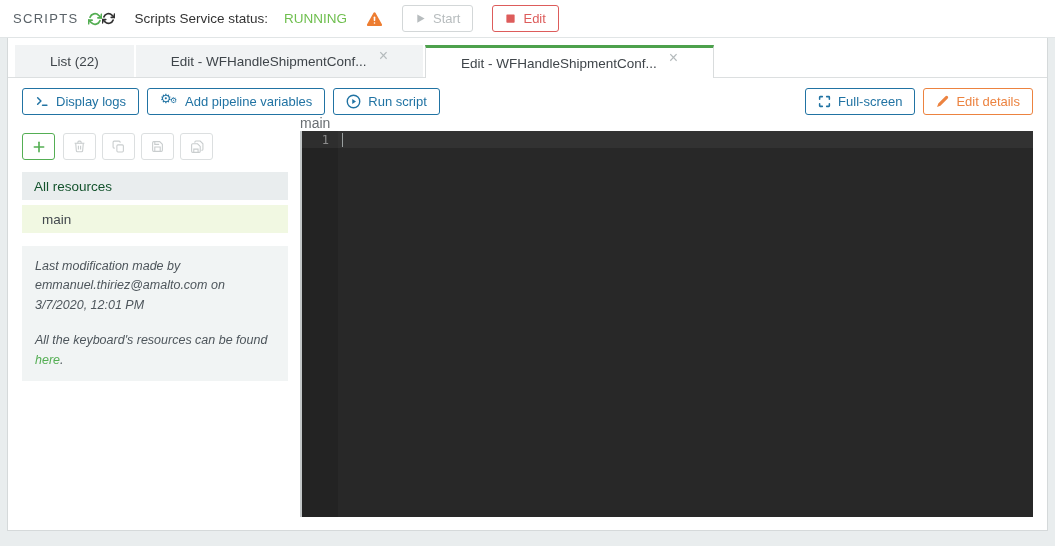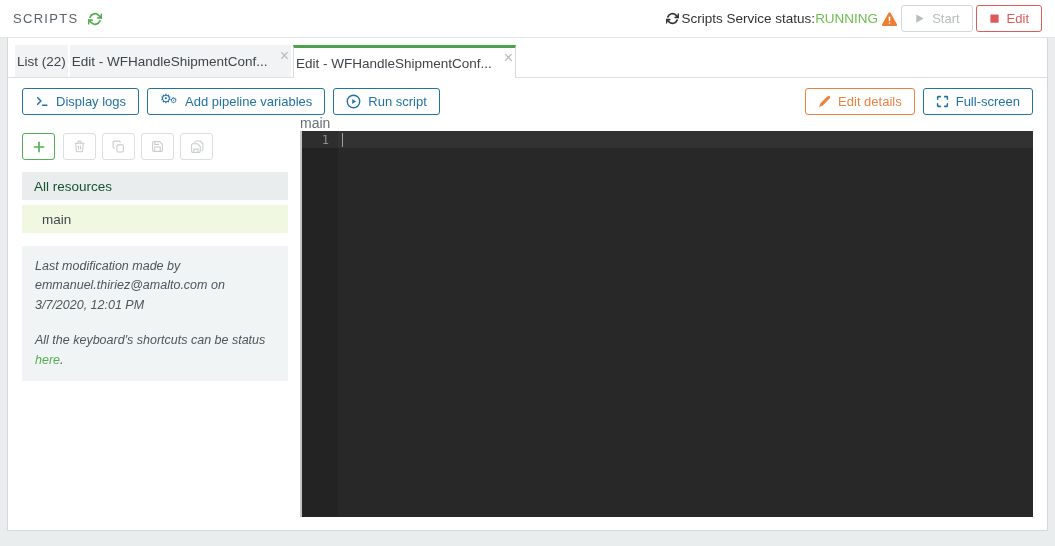--- a/index.html
+++ b/index.html
@@ -8,49 +8,49 @@
     font-family:"Liberation Sans", sans-serif;
     background:#e9edee;
     position:relative;
     overflow:hidden;
     color:#333;
   }
   
   .topbar {
     position:absolute; top:0; left:0; right:0; height:38px;
     background:#fff; border-bottom:1px solid #e1e5e6;
-    display:flex; align-items:center; justify-content:space-between;
+    display:flex; align-items:center; 
     padding:0 13px;
   }
   .topbar-left { display:flex; align-items:center; gap:10px; }
   .app-title { font-size:13px; letter-spacing:1.3px; color:#5a6268; }
   .icon { display:inline-flex; align-items:center; justify-content:center; }
   .green { color:#54ae53; }
-  .topbar-right { display:flex; align-items:center; gap:3px; font-size:13.5px; color:#333; }
+  .topbar-right { display:flex; align-items:center; gap:19px; font-size:13.5px; color:#333; }
   .status-value { color:#6fbf4f; margin-left:-3px; }
   .btn {
     display:inline-flex; align-items:center; gap:7px;
     background:#fff; border:1px solid; border-radius:3px;
     font-size:13px; padding:5px 12px; cursor:pointer;
     font-family:"Liberation Sans", sans-serif;
   }
   .btn-start { border-color:#d3d7d8; color:#b7bcbe; cursor:default; }
   .btn-stop  { border-color:#dd5c5b; color:#dd5c5b; }
   
   .card {
     position:absolute; top:38px; left:7px; width:1041px; height:493px;
     background:#fff; border:1px solid #d5d9da; border-top:none;
   }
   .tabstrip {
     height:40px; border-bottom:1px solid #dcdfe0;
     display:flex; align-items:flex-end; padding-left:7px;
   }
   .tab {
     height:32px; display:flex; align-items:center;
-    padding:0 2px; margin-right:2px;
+    padding:0 35px; margin-right:2px;
     background:#f1f3f4; color:#3f454a; font-size:13.5px;
     cursor:pointer; white-space:nowrap;
   }
   .tab .close {
     margin-left:12px; color:#b4babc; font-size:16px; line-height:1;
     position:relative; top:-5px; cursor:pointer;
   }
   .tab.active {
     height:33px; margin-bottom:-1px; position:relative;
     background:#fff; border:1px solid #d9dcdd; border-bottom:none;
@@ -206,39 +206,39 @@
           <span class="icon">
               <svg width="15" height="15" viewBox="0 0 24 24" fill="none" stroke="currentColor" stroke-width="2.2">
                 <circle cx="12" cy="12" r="10"></circle>
                 <path d="M10 8l6 4-6 4z" fill="currentColor" stroke="none"></path>
               </svg>
             </span>
           <span>Run script</span>
         </button>
       </div>
       <div class="toolbar-right">
-        <button class="btn btn-orange">
-          <span class="icon">
-              <svg width="13" height="13" viewBox="0 0 24 24" fill="currentColor">
-                <path d="M17.6 2.4a2.8 2.8 0 0 1 4 4L8.2 19.8 2 22l2.2-6.2L17.6 2.4z"></path>
-              </svg>
-            </span>
-          <span>Edit details</span>
-        </button>
         <button class="btn btn-blue">
           <span class="icon">
               <svg width="13" height="13" viewBox="0 0 24 24" fill="none" stroke="currentColor" stroke-width="2.8" stroke-linecap="round" stroke-linejoin="round">
                 <path d="M8 3H4a1 1 0 0 0-1 1v4"></path>
                 <path d="M16 3h4a1 1 0 0 1 1 1v4"></path>
                 <path d="M16 21h4a1 1 0 0 0 1-1v-4"></path>
                 <path d="M8 21H4a1 1 0 0 1-1-1v-4"></path>
               </svg>
             </span>
           <span>Full-screen</span>
         </button>
+        <button class="btn btn-orange">
+          <span class="icon">
+              <svg width="13" height="13" viewBox="0 0 24 24" fill="currentColor">
+                <path d="M17.6 2.4a2.8 2.8 0 0 1 4 4L8.2 19.8 2 22l2.2-6.2L17.6 2.4z"></path>
+              </svg>
+            </span>
+          <span>Edit details</span>
+        </button>
       </div>
     </div>
 
     <div class="main-row">
 
       <div class="left-panel">
         <div class="icon-row">
           <button class="icon-btn add">
             <span class="icon">
                 <svg width="14" height="14" viewBox="0 0 24 24" fill="none" stroke="currentColor" stroke-width="2.8" stroke-linecap="round">
@@ -285,21 +285,21 @@
               </span>
           </button>
         </div>
 
 
         <div class="group-header">All resources</div>
         <div class="resource-item">main</div>
 
         <div class="info-box">
           <p>Last modification made by emmanuel.thiriez@amalto.com on 3/7/2020, 12:01 PM</p>
-          <p><span>All the keyboard's shortcuts can be status </span><a class="link">here</a><span>.</span></p>
+          <p><span>All the keyboard's resources can be found </span><a class="link">here</a><span>.</span></p>
         </div>
       </div>
 
       <div class="right-col">
         <div class="editor-label">main</div>
         <div class="editor">
           <div class="editor-line active">
             <span class="ln">1</span>
             <span class="cursor"></span>
           </div>

